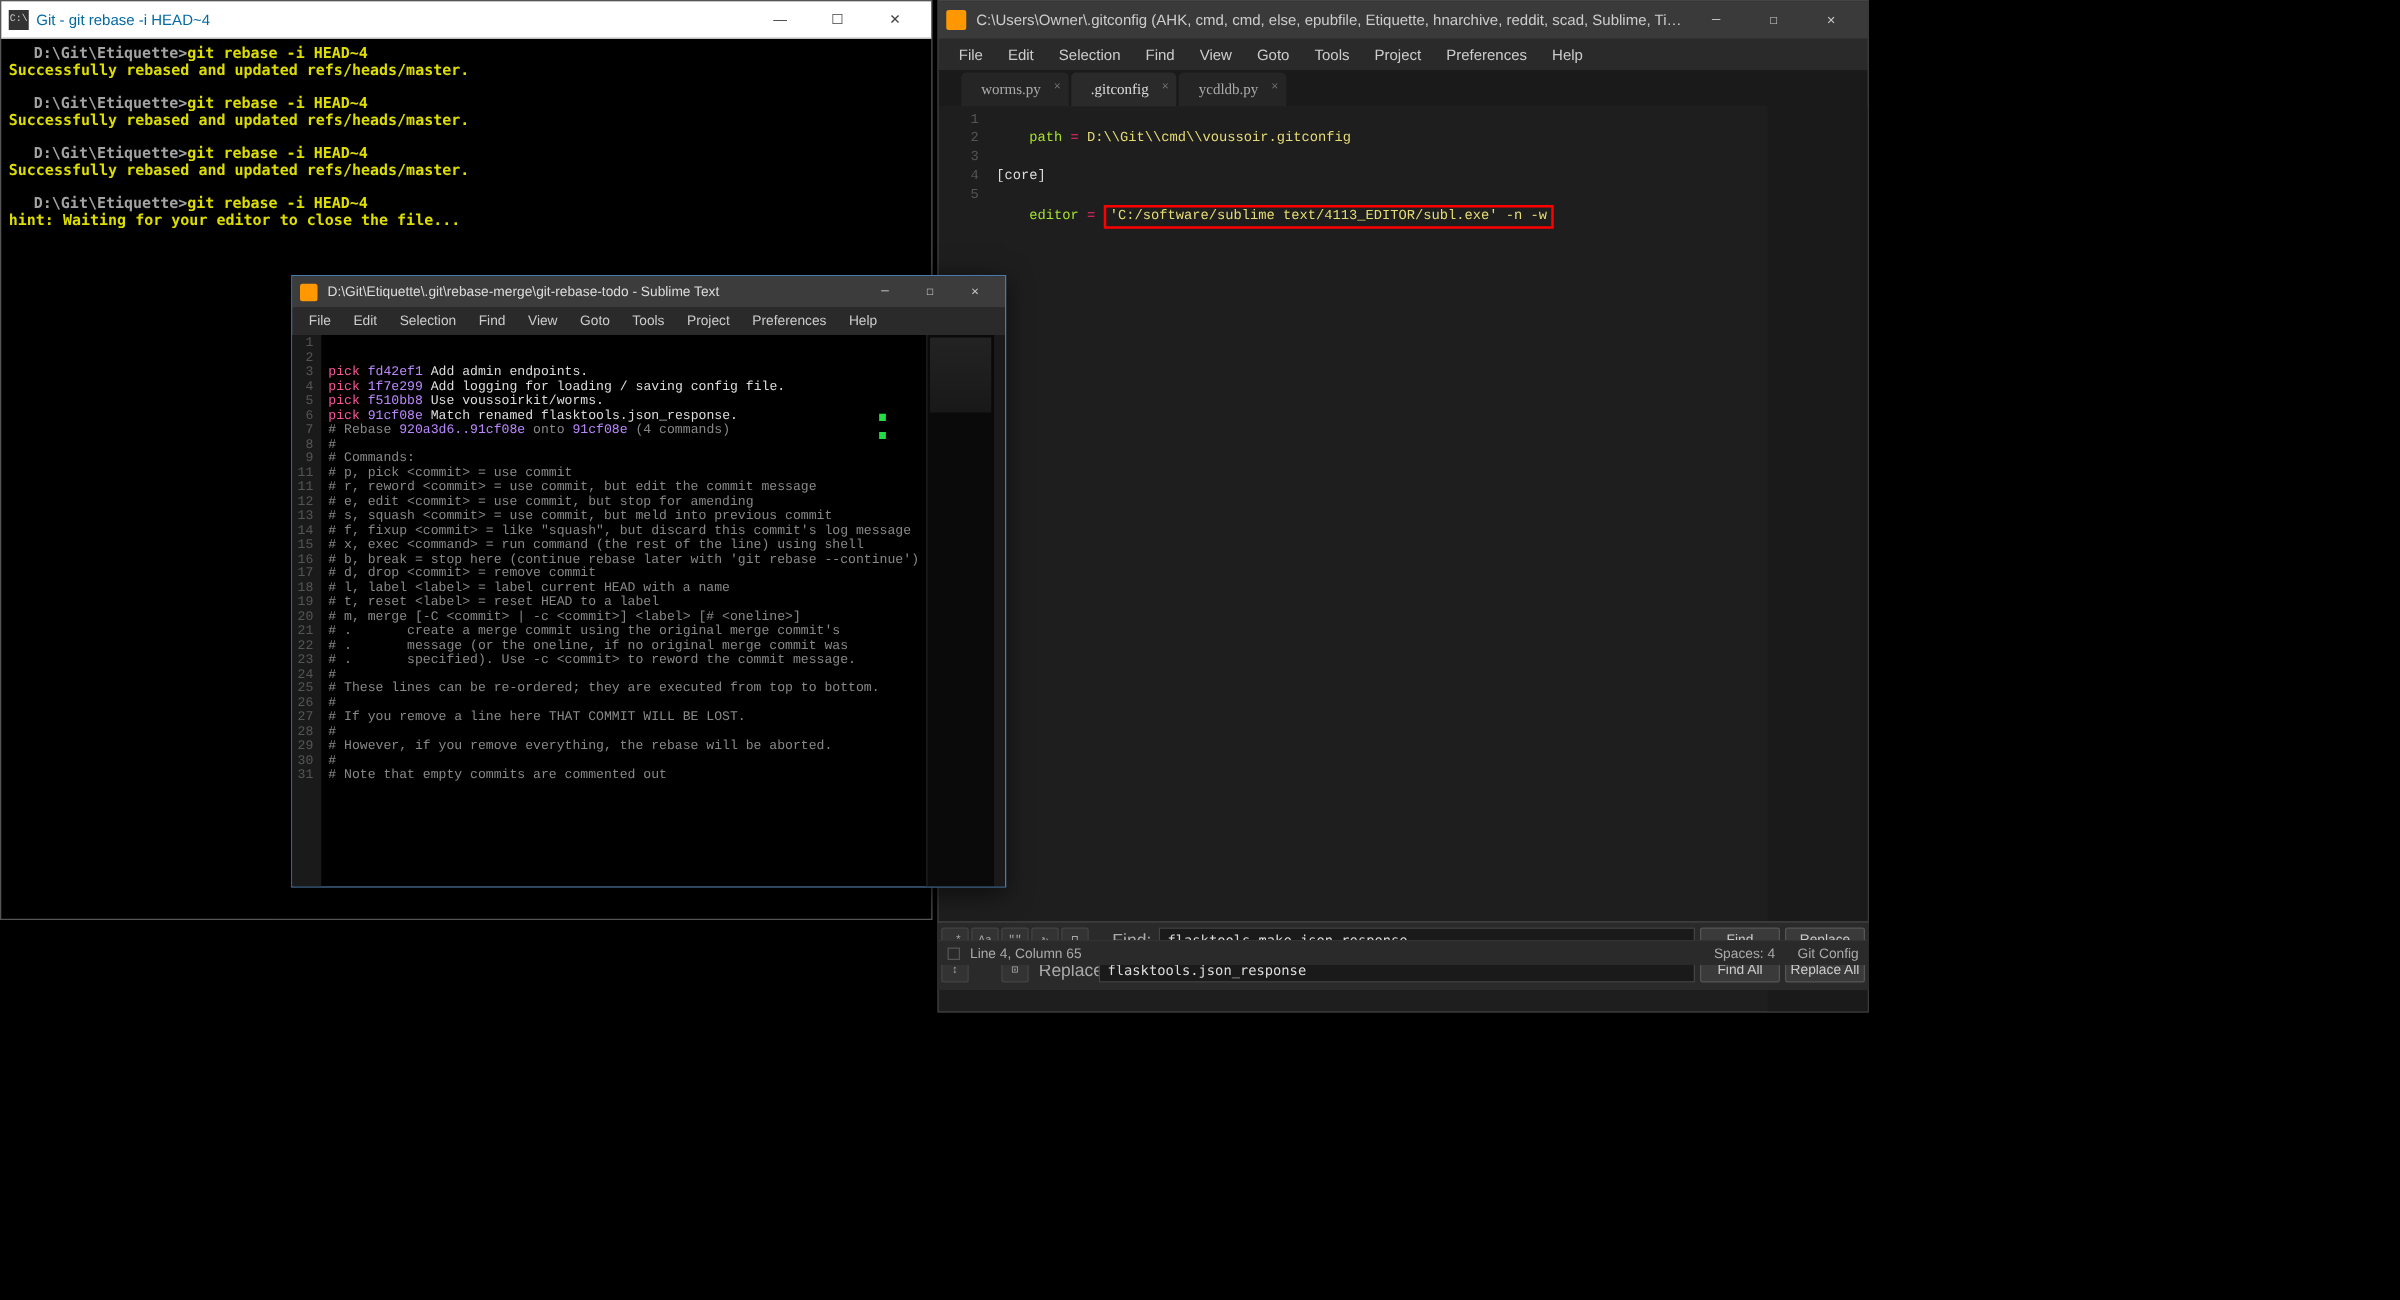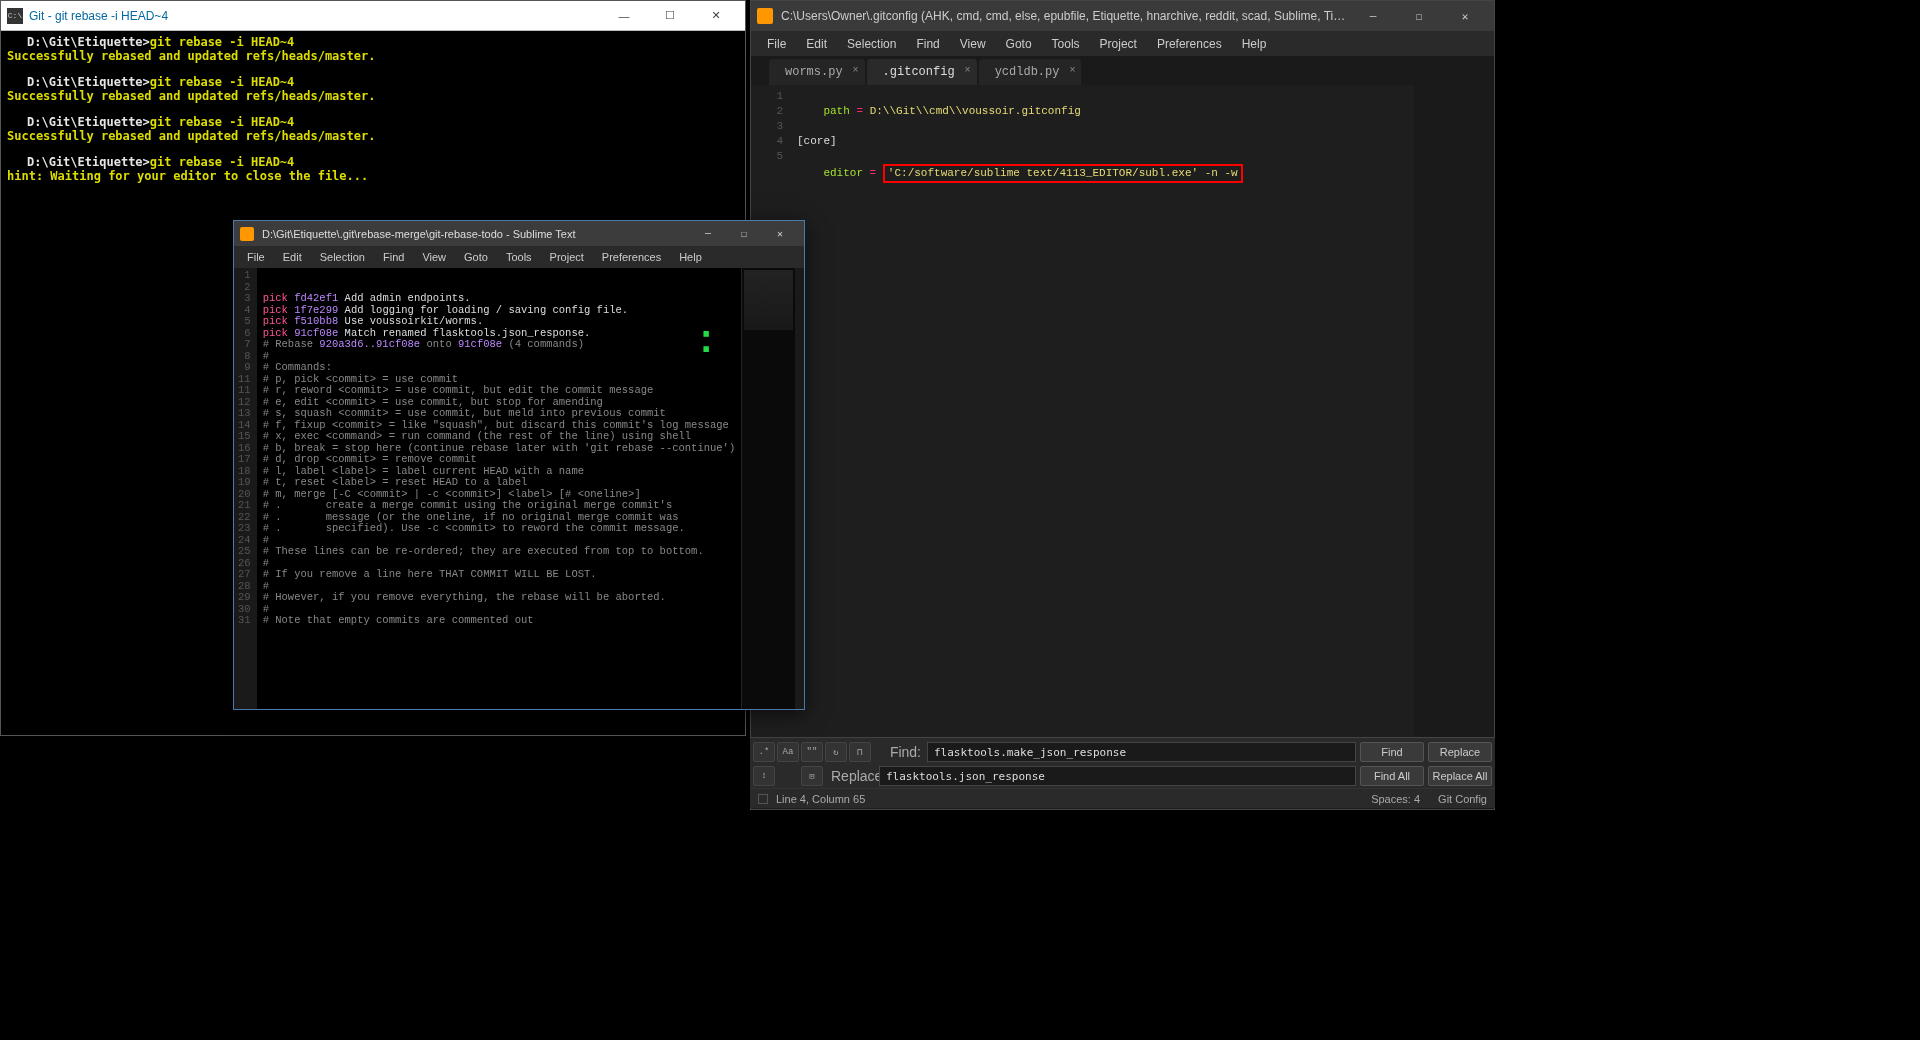--- a/index.html
+++ b/index.html
@@ -6,36 +6,36 @@
 body { font-family: 'Consolas', 'Courier New', monospace; font-size: 11px; background: #000; width: 1920px; height: 1040px; overflow: hidden; position: relative; }
 
 
 .term-window { position: absolute; left: 0; top: 0; width: 746px; height: 736px; background: #000; border: 1px solid #555; }
 .term-titlebar { height: 30px; background: #fff; border-bottom: 1px solid #bbb; display: flex; align-items: center; padding: 0 6px; }
 .term-icon { width: 16px; height: 16px; background: #333; color: #ccc; font-size: 8px; display: flex; align-items: center; justify-content: center; margin-right: 6px; }
 .term-title { font-family: 'Segoe UI', sans-serif; font-size: 12px; color: #0369a1; flex: 1; }
 .term-buttons { display: flex; }
 .term-btn { width: 46px; height: 28px; display: flex; align-items: center; justify-content: center; font-family: 'Segoe UI', sans-serif; font-size: 11px; color: #444; }
 .term-body { padding: 4px 6px; font-family: 'Consolas', monospace; font-size: 12px; font-weight: bold; line-height: 14px; }
-.term-prompt { color: #e5e5e5; padding-left: 20px; }
+.term-prompt { color: #a3a3a3; padding-left: 20px; }
 .term-cmd { color: #dddd00; }
 .term-out { color: #dddd00; }
 .term-hint { color: #dddd00; }
 
 
 .subl-main { position: absolute; left: 750px; top: 0; width: 745px; height: 810px; background: #2a2a2a; border: 1px solid #444; }
 .subl-titlebar { height: 30px; background: #3a3a3a; display: flex; align-items: center; padding: 0 6px; }
 .subl-icon { width: 16px; height: 16px; background: #ff9800; border-radius: 2px; margin-right: 8px; }
 .subl-title { font-family: 'Segoe UI', sans-serif; font-size: 12px; color: #ccc; flex: 1; white-space: nowrap; overflow: hidden; text-overflow: ellipsis; }
 .subl-winbtns { display: flex; }
 .subl-winbtn { width: 46px; height: 28px; display: flex; align-items: center; justify-content: center; color: #ccc; font-size: 11px; }
 .subl-menubar { height: 26px; background: #2a2a2a; display: flex; align-items: center; padding: 0 6px; border-bottom: 1px solid #1a1a1a; }
 .subl-menuitem { padding: 4px 10px; color: #ccc; font-family: 'Segoe UI', sans-serif; font-size: 12px; }
 .subl-tabs { height: 28px; background: #1a1a1a; display: flex; align-items: flex-end; padding-left: 18px; }
-.subl-tab { padding: 6px 22px 6px 16px; color: #aaa; font-family: Liberation Mono, monospace; font-size: 12px; position: relative; background: #252525; margin-right: 2px; border-radius: 4px 4px 0 0; }
+.subl-tab { padding: 6px 22px 6px 16px; color: #aaa; font-family: Liberation Serif, serif; font-size: 12px; position: relative; background: #252525; margin-right: 2px; border-radius: 4px 4px 0 0; }
 .subl-tab.active { background: #2a2a2a; color: #ddd; }
 .subl-tab .close { position: absolute; right: 6px; top: 6px; font-size: 10px; color: #888; }
 .subl-editor { display: flex; height: calc(100% - 84px); background: #1e1e1e; }
 .subl-gutter { width: 40px; padding: 4px 8px 4px 4px; text-align: right; color: #555; font-size: 11px; line-height: 15px; }
 .subl-code { flex: 1; padding: 4px 6px; color: #ddd; font-size: 11px; line-height: 15px; white-space: pre; position: relative; }
 .subl-minimap { width: 80px; background: #1a1a1a; }
 .hl-bracket { color: #ddd; }
 .hl-key { color: #a6e22e; }
 .hl-op { color: #f92672; }
 .hl-str { color: #e6db74; }
@@ -44,21 +44,21 @@
 
 .find-panel { position: absolute; left: 750px; top: 737px; width: 745px; height: 55px; background: #2a2a2a; border-top: 1px solid #444; display: flex; flex-direction: column; padding: 3px; }
 .find-row { display: flex; align-items: center; height: 24px; margin-bottom: 2px; }
 .find-togs { display: flex; gap: 2px; margin-right: 8px; }
 .find-tog { width: 22px; height: 20px; background: #333; border: 1px solid #444; color: #aaa; font-size: 9px; display: flex; align-items: center; justify-content: center; border-radius: 2px; }
 .find-label { width: 48px; text-align: right; color: #aaa; font-family: 'Segoe UI', sans-serif; font-size: 14px; padding-right: 6px; }
 .find-input { flex: 1; height: 20px; background: #1a1a1a; border: 1px solid #444; color: #ddd; padding: 0 6px; font-family: 'Consolas', monospace; font-size: 11px; }
 .find-btn { width: 64px; height: 20px; background: #3a3a3a; border: 1px solid #555; color: #ccc; font-family: 'Segoe UI', sans-serif; font-size: 11px; margin-left: 4px; display: flex; align-items: center; justify-content: center; border-radius: 2px; }
 
 
-.statusbar { position: absolute; left: 750px; top: 788px; width: 745px; height: 20px; background: #2a2a2a; display: flex; align-items: center; padding: 0 8px; color: #aaa; font-family: 'Segoe UI', sans-serif; font-size: 11px; border-top: 1px solid #333; }
+.statusbar { position: absolute; left: 750px; top: 752px; width: 745px; height: 20px; background: #2a2a2a; display: flex; align-items: center; padding: 0 8px; color: #aaa; font-family: 'Segoe UI', sans-serif; font-size: 11px; border-top: 1px solid #333; }
 .status-left { flex: 1; display: flex; align-items: center; gap: 8px; }
 .status-square { width: 10px; height: 10px; border: 1px solid #555; }
 .status-right { display: flex; gap: 18px; }
 
 
 .rebase-window { position: absolute; left: 233px; top: 220px; width: 572px; height: 490px; background: #1e1e1e; border: 1px solid #4a7aaa; box-shadow: 0 4px 20px rgba(0,0,0,0.6); }
 .rebase-titlebar { height: 25px; background: #3c3c3c; display: flex; align-items: center; padding: 0 6px; }
 .rebase-title { flex: 1; color: #ddd; font-family: 'Segoe UI', sans-serif; font-size: 11px; }
 .rebase-winbtns { display: flex; }
 .rebase-winbtn { width: 36px; height: 22px; display: flex; align-items: center; justify-content: center; color: #ccc; font-size: 10px; }

